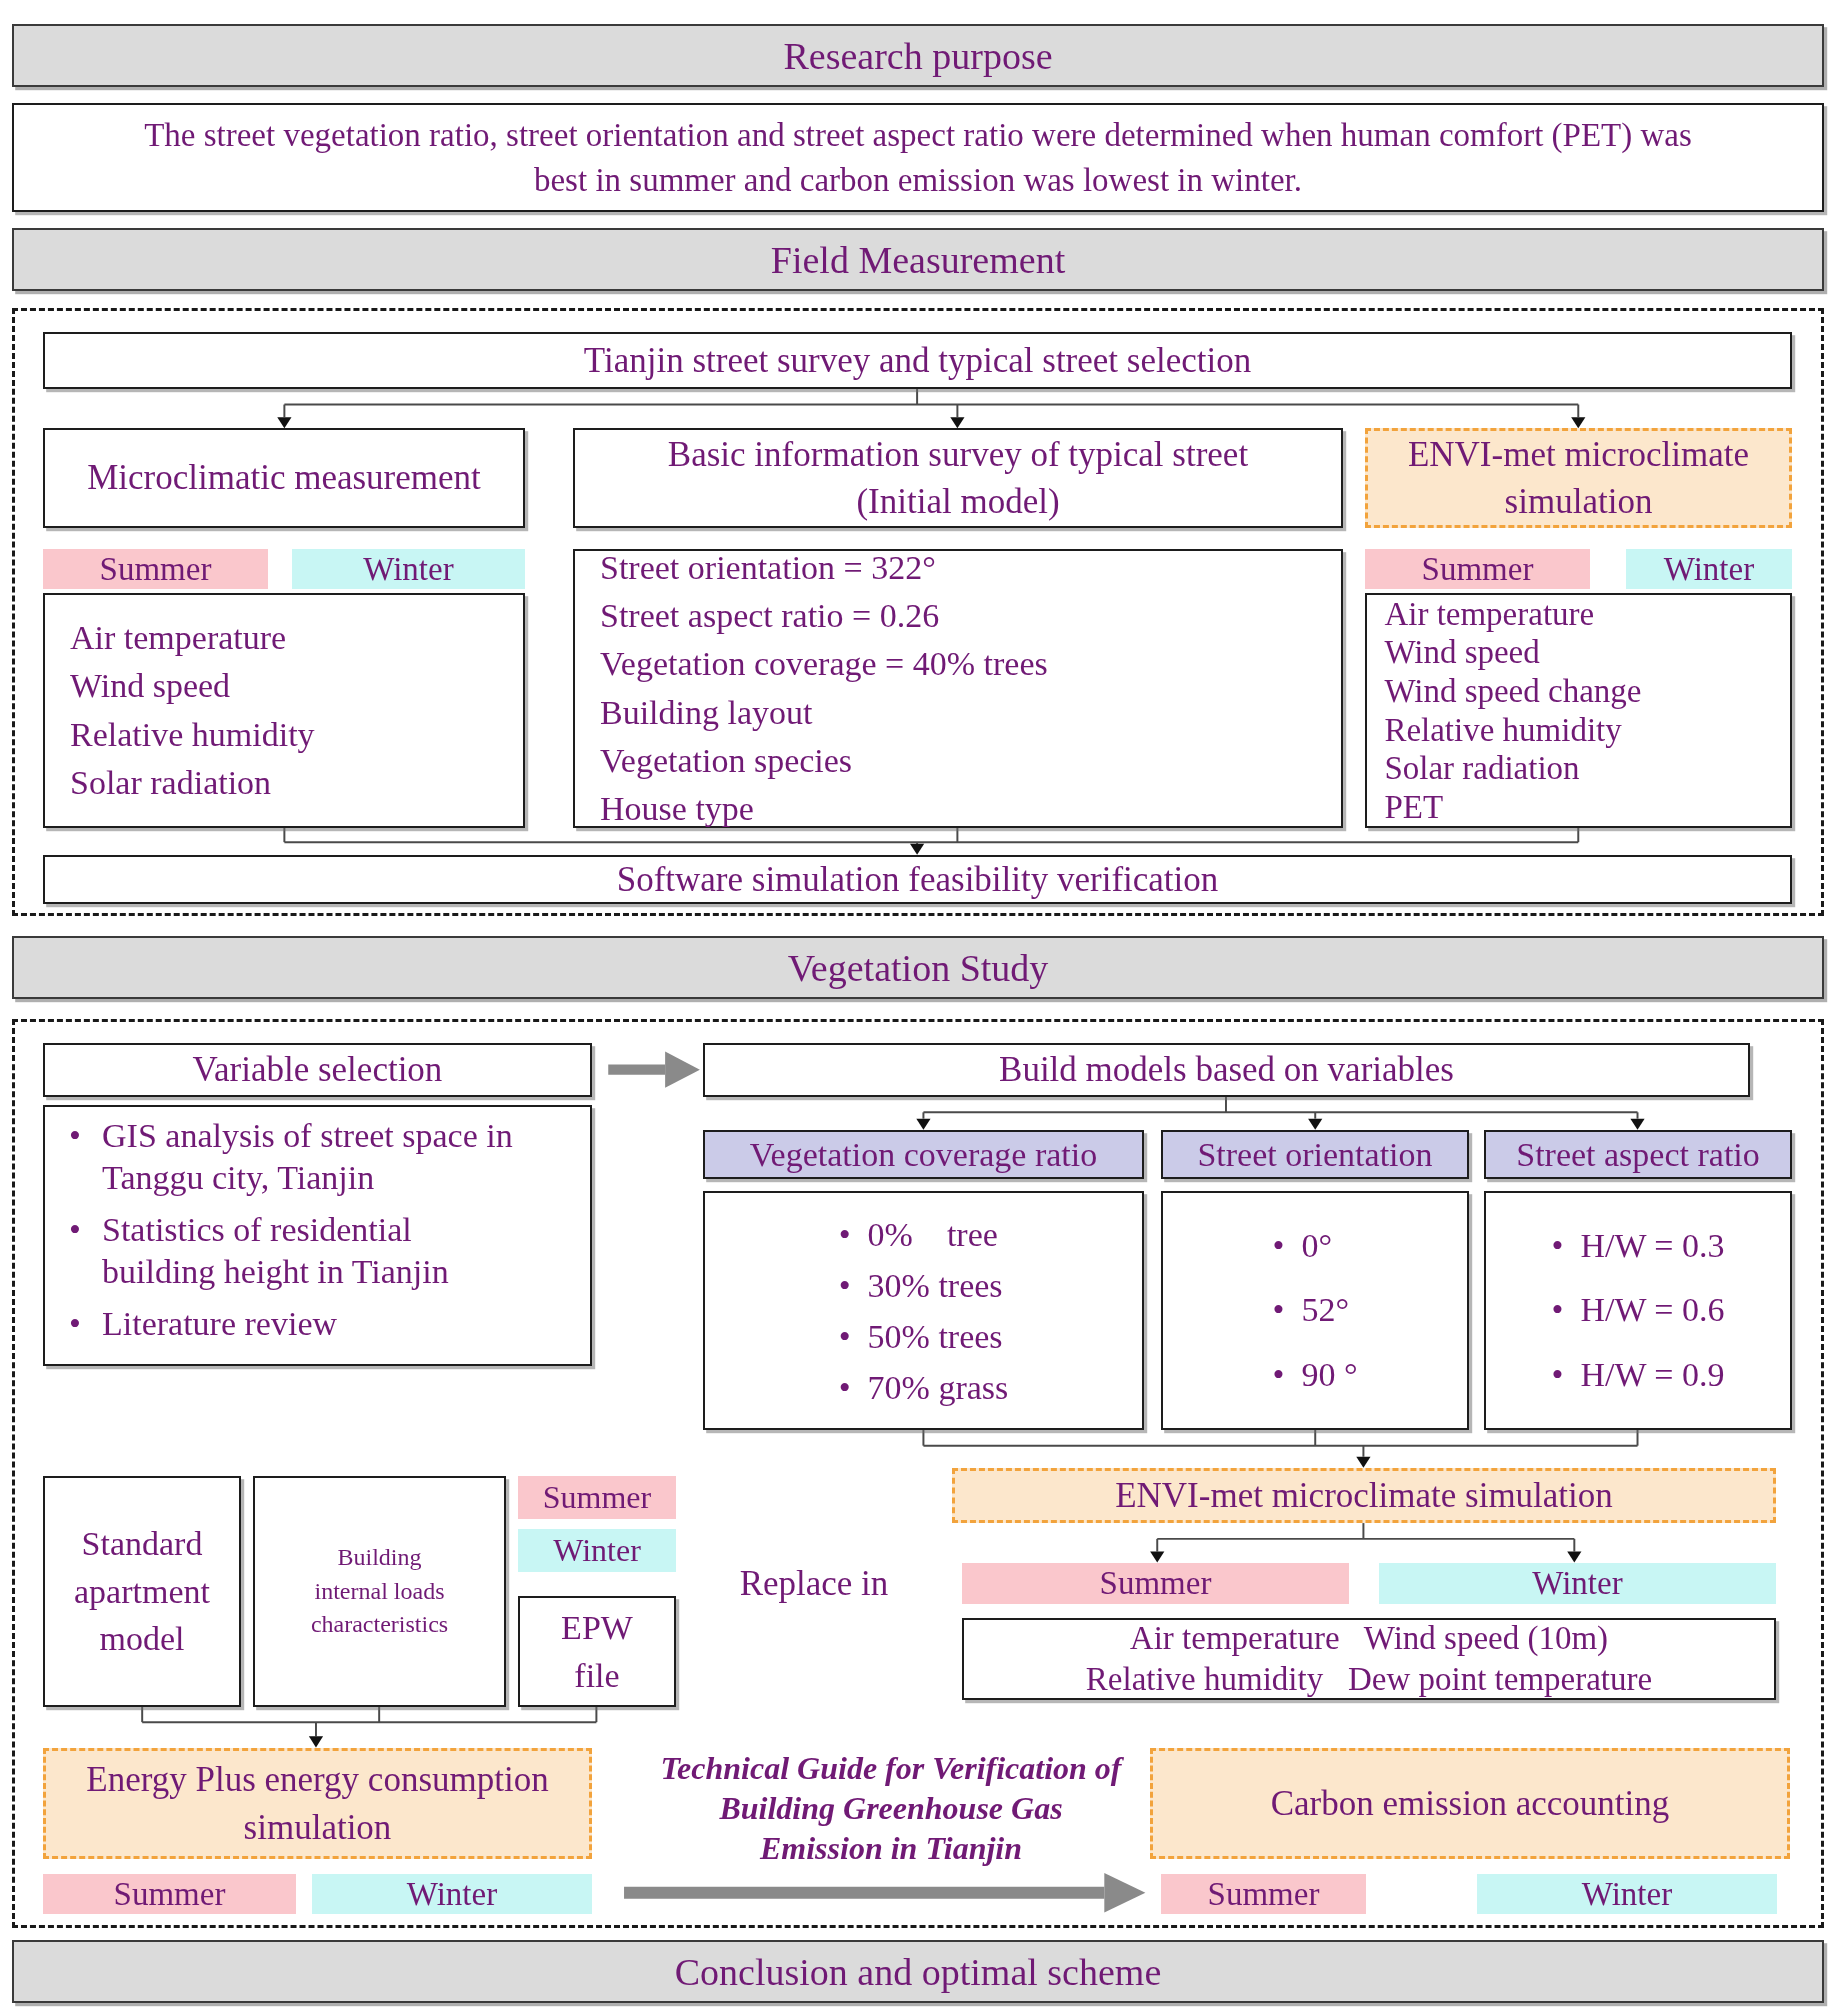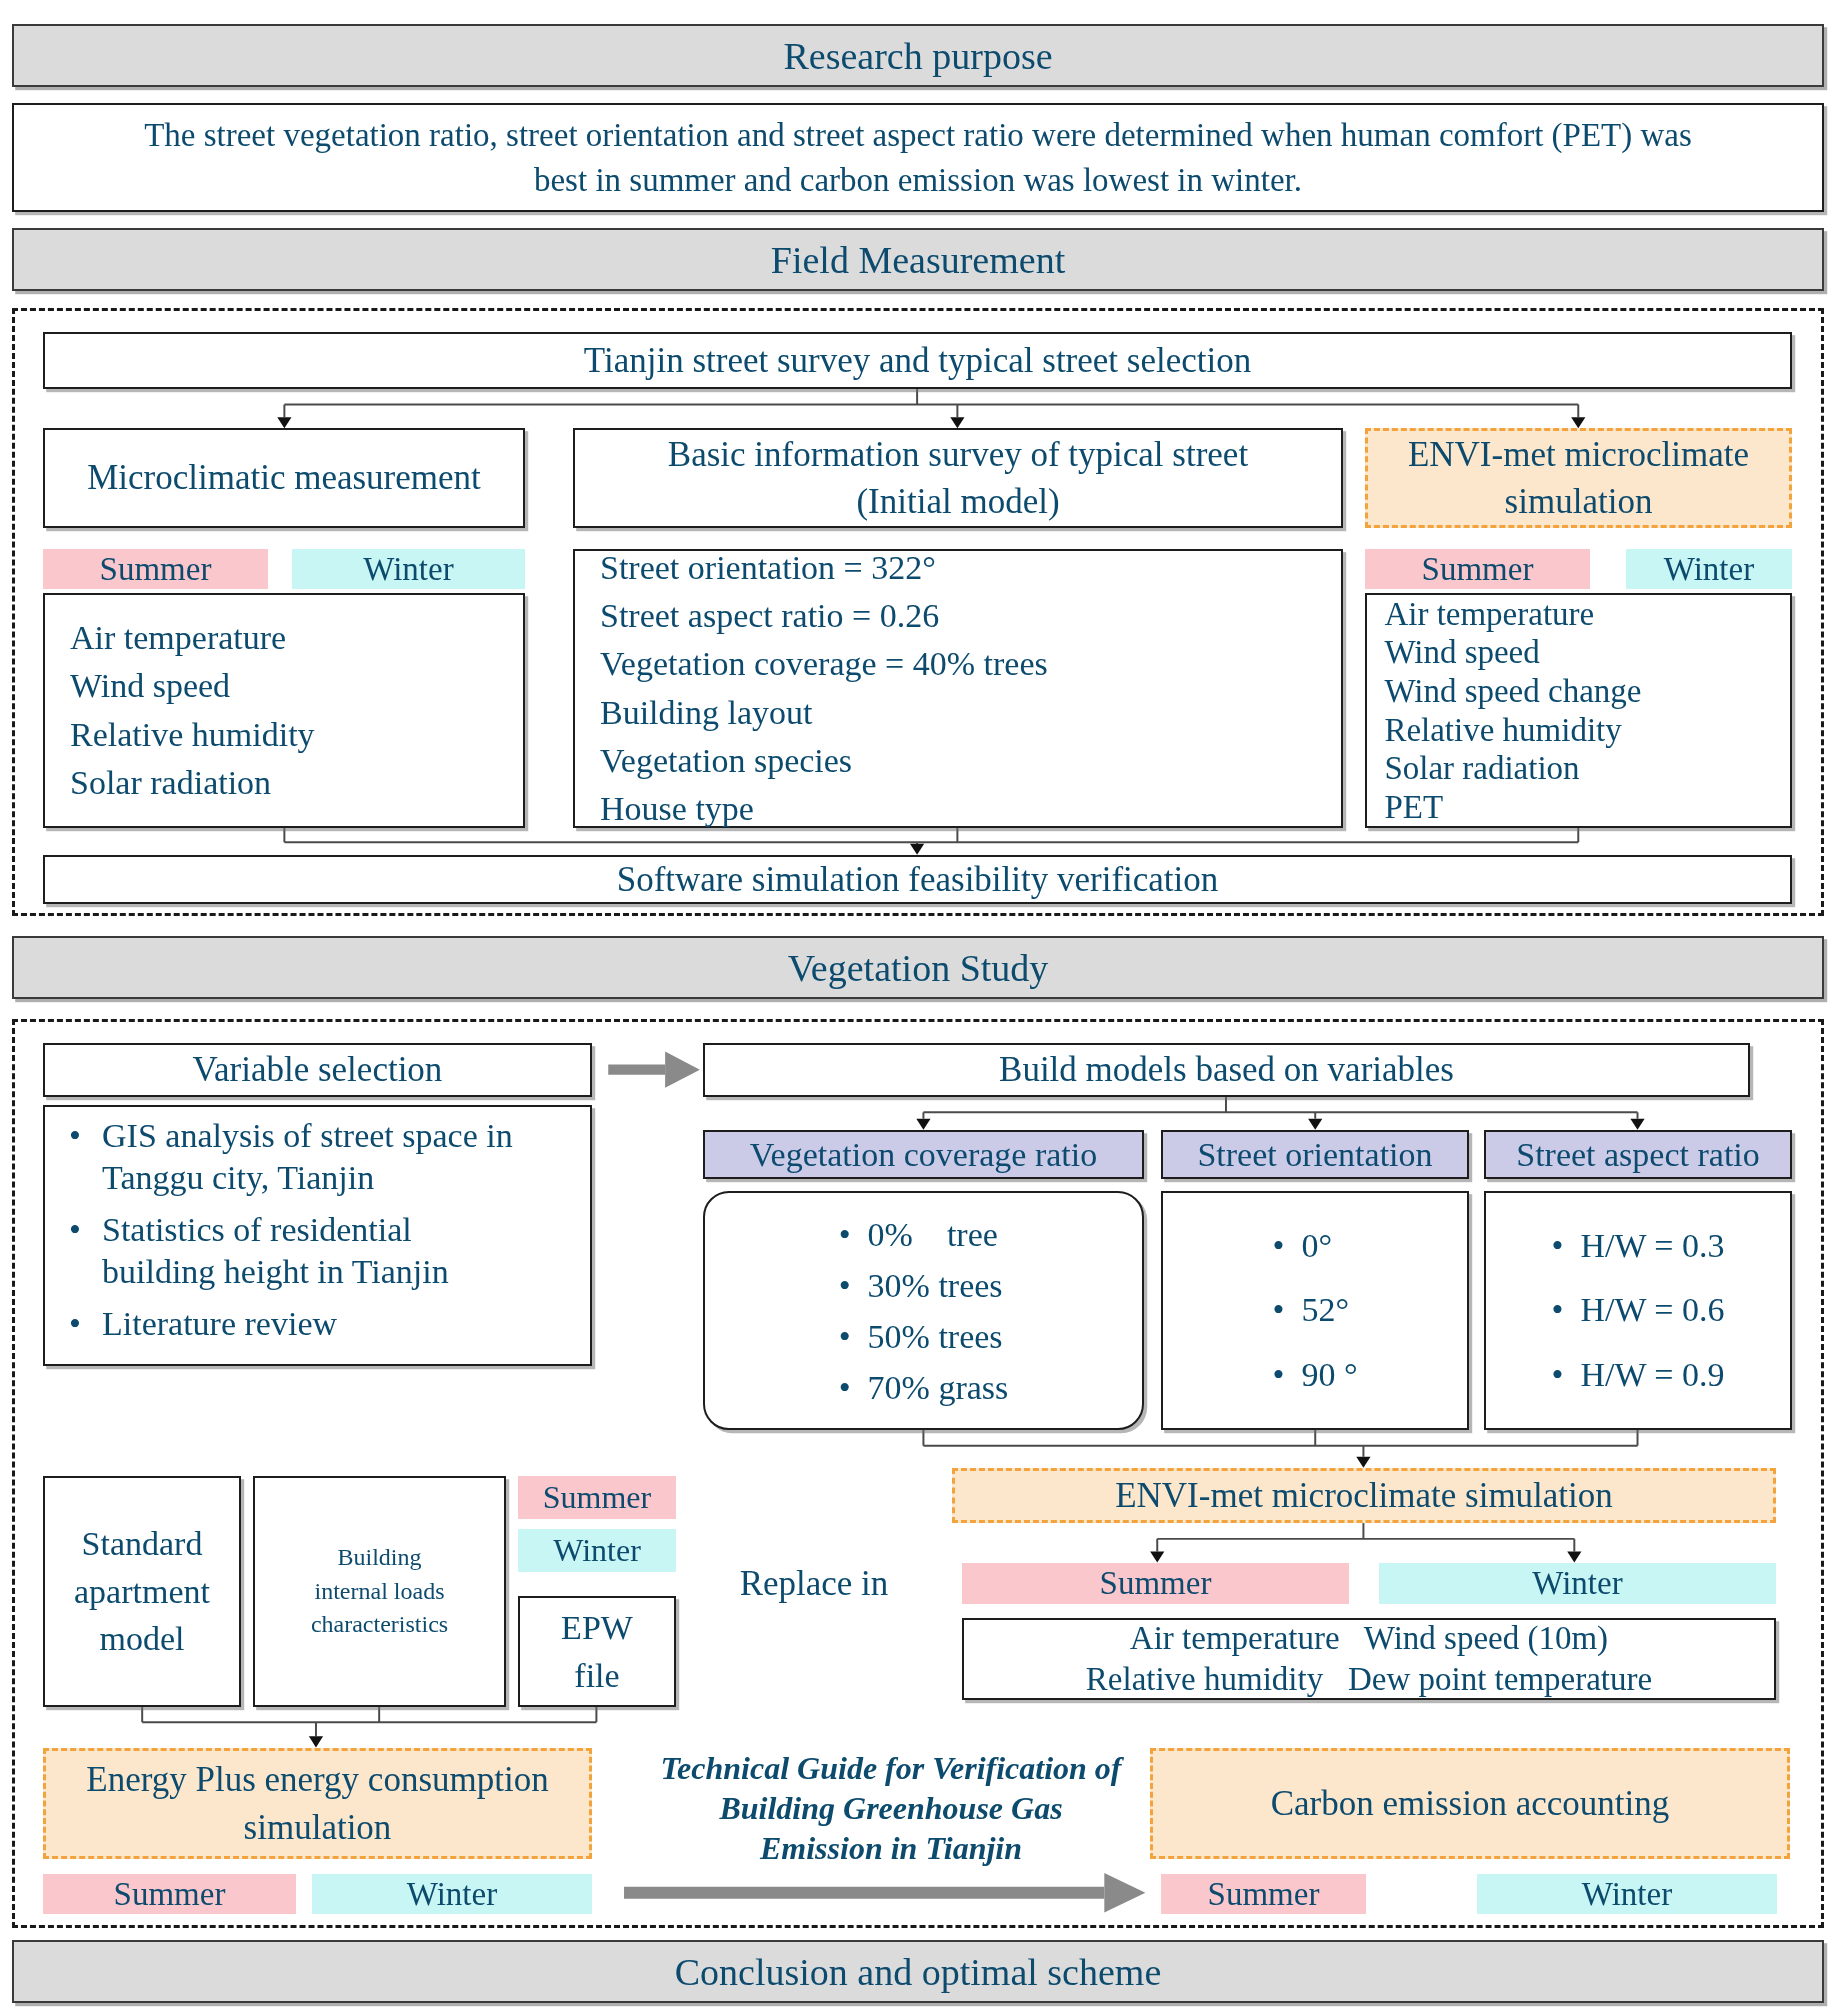--- a/index.html
+++ b/index.html
@@ -1,18 +1,18 @@
 <!DOCTYPE html>
 <html style="font-size:12.6px"><head>
 <meta charset="utf-8">
 <style>
   html,body{margin:0;padding:0;background:#fff;}
   #canvas{
     position:relative;width:1835px;height:2009px;background:#fff;
-    font-family:"Liberation Serif","DejaVu Serif",serif;color:#0c4a6e;
+    font-family:"Liberation Serif","DejaVu Serif",serif;color:#701a75;
   }
   .abs{position:absolute;box-sizing:border-box;}
   .bar{
     background:#DBDBDB;border:2.4px solid #3a3a3a;
     display:flex;align-items:center;justify-content:center;
     font-size:38px;box-shadow:3.2px 3.2px 0 rgba(110,110,110,.55);
   }
   .box{
     background:#fff;border:2.4px solid #1d1d1d;
     display:flex;align-items:center;justify-content:center;text-align:center;
@@ -236,21 +236,21 @@
   <div class="abs purple" style="left:703px;top:1130px;width:441px;height:49px;z-index:2;text-align:center;">
     <span>Vegetation coverage ratio</span>
   </div>
   <div class="abs purple" style="left:1161px;top:1130px;width:308px;height:49px;z-index:2;">
     <span>Street orientation</span>
   </div>
   <div class="abs purple" style="left:1484px;top:1130px;width:308px;height:49px;z-index:2;">
     <span>Street aspect ratio</span>
   </div>
 
-  <div class="abs listbox" style="left:703px;top:1191px;width:441px;height:239px;z-index:2;border-radius:26px;">
+  <div class="abs listbox" style="left:703px;top:1191px;width:441px;height:239px;z-index:2;">
     <ul class="bullet-list">
       <li>0%    tree</li>
       <li>30% trees</li>
       <li>50% trees</li>
       <li>70% grass</li>
     </ul>
   </div>
   <div class="abs listbox" style="left:1161px;top:1191px;width:308px;height:239px;z-index:2;">
     <ul class="bullet-list" style="line-height:1;">
       <li style="line-height:1.9;">0°</li>

